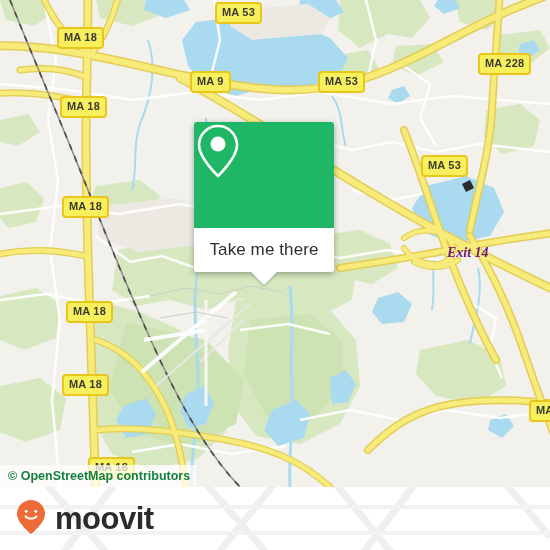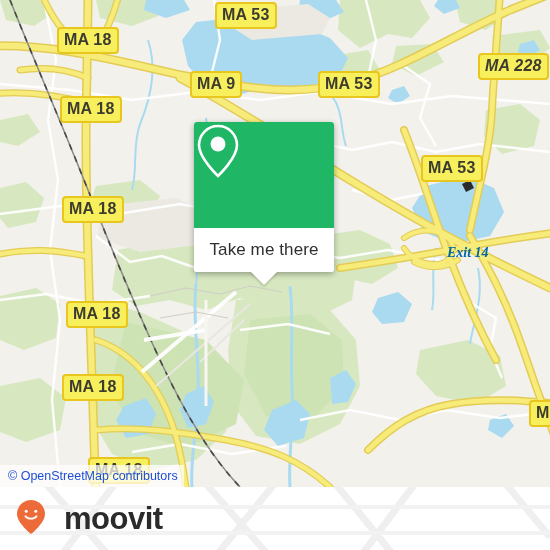--- a/index.html
+++ b/index.html
@@ -37,36 +37,36 @@
   }
 
   
   .shield {
     position: absolute;
     background: #f7ef5c;
     border: 2px solid #e8c61d;
     border-radius: 4px;
     color: #3b3b30;
     font-family: "Liberation Sans", sans-serif;
-    font-size: 16px;
+    font-size: 11px;
     font-weight: bold;
     line-height: 1;
     padding: 3px 5px 4px 5px;
     white-space: nowrap;
     letter-spacing: 0.2px;
     box-sizing: border-box;
   }
 
   .exit-label {
     position: absolute;
     font-family: "Liberation Serif", serif;
     font-style: italic;
     font-weight: bold;
     font-size: 14px;
-    color: #0369a1;
+    color: #701a75;
     white-space: nowrap;
   }
 
   
   #callout {
     position: absolute;
     left: 194px;
     top: 122px;
     width: 140px;
     border-radius: 3px;
@@ -111,23 +111,24 @@
   
   #attribution {
     position: absolute;
     left: 0;
     bottom: 0;
     height: 22px;
     padding: 0 6px 0 8px;
     display: flex;
     align-items: center;
     background: rgba(255,255,255,0.72);
-    color: #1d4ed8;
+    color: #15803d;
     font-size: 12.5px;
     white-space: nowrap;
+    font-weight: bold;
   }
 
   
   #footer {
     position: absolute;
     left: 0;
     top: 487px;
     width: 550px;
     height: 63px;
     background: #ffffff;
@@ -148,21 +149,21 @@
     position: relative;
     font-size: 17px;
     color: #2b2b2b;
     letter-spacing: 0.1px;
     white-space: nowrap;
   }
   #moovit-logo {
     position: relative;
     display: flex;
     align-items: center;
-    gap: 18px;
+    gap: 9px;
   }
   #moovit-wordmark {
     font-size: 31px;
     font-weight: bold;
     color: #2b2b2b;
     letter-spacing: -0.5px;
     line-height: 1;
   }
 </style>
 </head>
@@ -337,21 +338,21 @@
           <path d="M160,318 L196,312 L228,318"></path>
         </g>
 
         <path d="M462,184 L470,180 L474,188 L466,192 Z" fill="#2b2b2b"></path>
 
       </g>
     </svg>
 
     <div class="shield" style="left:215px; top:2px;">MA 53</div>
     <div class="shield" style="left:57px; top:27px;">MA 18</div>
-    <div class="shield" style="left:478px; top:53px;font-style:italic;">MA 228</div>
+    <div class="shield" style="left:478px; top:53px;">MA 228</div>
     <div class="shield" style="left:190px; top:71px;">MA 9</div>
     <div class="shield" style="left:318px; top:71px;">MA 53</div>
     <div class="shield" style="left:60px; top:96px;">MA 18</div>
     <div class="shield" style="left:421px; top:155px;">MA 53</div>
     <div class="shield" style="left:62px; top:196px;">MA 18</div>
     <div class="shield" style="left:66px; top:301px;">MA 18</div>
     <div class="shield" style="left:62px; top:374px;">MA 18</div>
     <div class="shield" style="left:529px; top:400px;">MA</div>
     <div class="shield" style="left:88px; top:457px;">MA 18</div>
 

